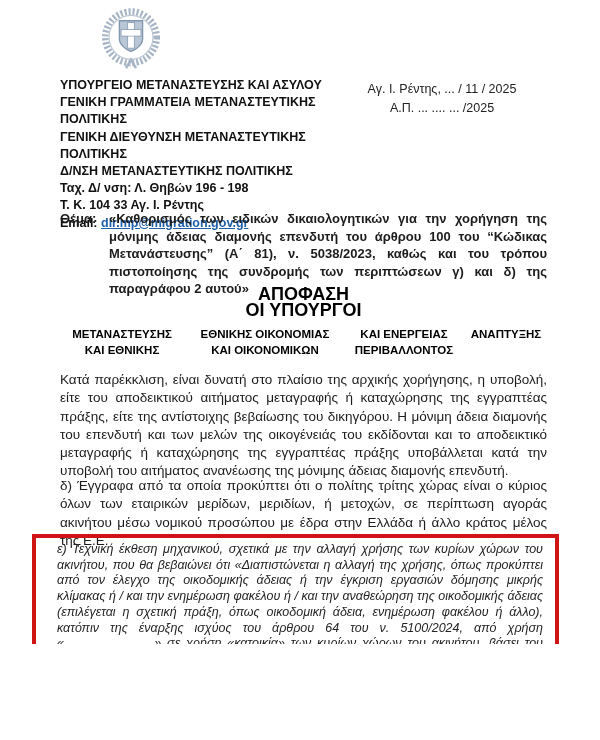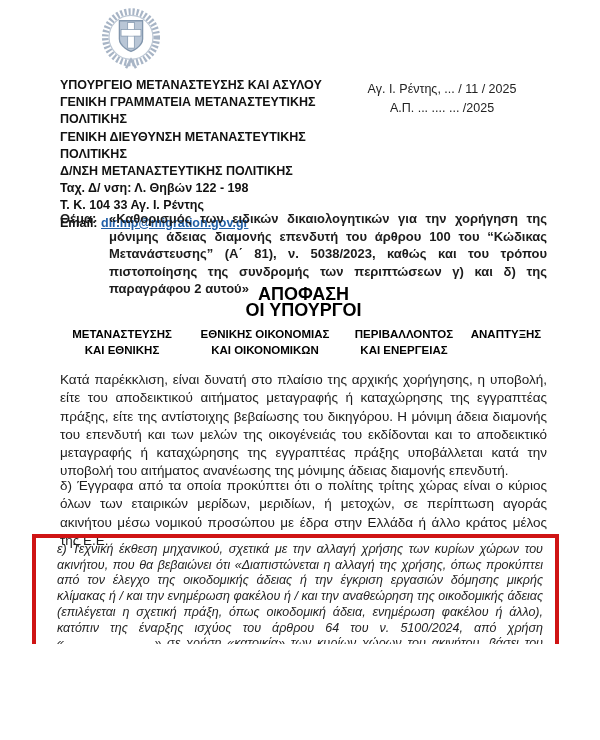--- a/index.html
+++ b/index.html
@@ -109,21 +109,21 @@
       <rect x="38" y="29.5" width="24" height="8" fill="#ffffff" stroke="#8296ad" stroke-width="0.9"></rect>
       <rect x="46.9" y="30.4" width="6.2" height="6.2" fill="#ffffff"></rect>
     </svg>
   </div>
 
   <div class="letterhead">
     <div>ΥΠΟΥΡΓΕΙΟ ΜΕΤΑΝΑΣΤΕΥΣΗΣ ΚΑΙ ΑΣΥΛΟΥ</div>
     <div>ΓΕΝΙΚΗ ΓΡΑΜΜΑΤΕΙΑ ΜΕΤΑΝΑΣΤΕΥΤΙΚΗΣ ΠΟΛΙΤΙΚΗΣ</div>
     <div>ΓΕΝΙΚΗ ΔΙΕΥΘΥΝΣΗ ΜΕΤΑΝΑΣΤΕΥΤΙΚΗΣ ΠΟΛΙΤΙΚΗΣ</div>
     <div>Δ/ΝΣΗ ΜΕΤΑΝΑΣΤΕΥΤΙΚΗΣ ΠΟΛΙΤΙΚΗΣ</div>
-    <div>Ταχ. Δ/ νση: Λ. Θηβών 122 - 198</div>
+    <div>Ταχ. Δ/ νση: Λ. Θηβών 196 - 198</div>
     <div>Τ. Κ. 104 33 Αγ. Ι. Ρέντης</div>
     <div class="email-line">
       <span>Email:</span>
       <span class="email-link">dir.mp@migration.gov.gr</span>
     </div>
   </div>
 
   <div class="ref-block">
     <div>Αγ. Ι. Ρέντης, ... / 11 / 2025</div>
     <div>Α.Π. ... .... ... /2025</div>
@@ -142,22 +142,22 @@
   <div class="ministers">
     <div class="minister-col c0">
       <span>ΜΕΤΑΝΑΣΤΕΥΣΗΣ</span>
       <span>ΚΑΙ ΕΘΝΙΚΗΣ</span>
     </div>
     <div class="minister-col c1">
       <span>ΕΘΝΙΚΗΣ ΟΙΚΟΝΟΜΙΑΣ</span>
       <span>ΚΑΙ ΟΙΚΟΝΟΜΙΚΩΝ</span>
     </div>
     <div class="minister-col c2">
+      <span>ΚΑΙ ΕΝΕΡΓΕΙΑΣ</span>
       <span>ΠΕΡΙΒΑΛΛΟΝΤΟΣ</span>
-      <span>ΚΑΙ ΕΝΕΡΓΕΙΑΣ</span>
     </div>
     <div class="minister-col c3">
       <span>ΑΝΑΠΤΥΞΗΣ</span>
       <span></span>
     </div>
   </div>
 
   <div class="para para1">Κατά παρέκκλιση, είναι δυνατή στο πλαίσιο της αρχικής χορήγησης, η υποβολή, είτε του αποδεικτικού αιτήματος μεταγραφής ή καταχώρησης της εγγραπτέας πράξης, είτε της αντίστοιχης βεβαίωσης του δικηγόρου. Η μόνιμη άδεια διαμονής του επενδυτή και των μελών της οικογένειάς του εκδίδονται και το αποδεικτικό μεταγραφής ή καταχώρησης της εγγραπτέας πράξης υποβάλλεται κατά την υποβολή του αιτήματος ανανέωσης της μόνιμης άδειας διαμονής επενδυτή.</div>
   <div class="para para-d">δ) Έγγραφα από τα  οποία προκύπτει ότι ο πολίτης τρίτης χώρας είναι ο κύριος όλων των εταιρικών μερίδων, μεριδίων,  ή μετοχών, σε περίπτωση αγοράς ακινήτου  μέσω νομικού προσώπου με έδρα στην Ελλάδα ή άλλο κράτος μέλος της Ε.Ε.</div>
 

